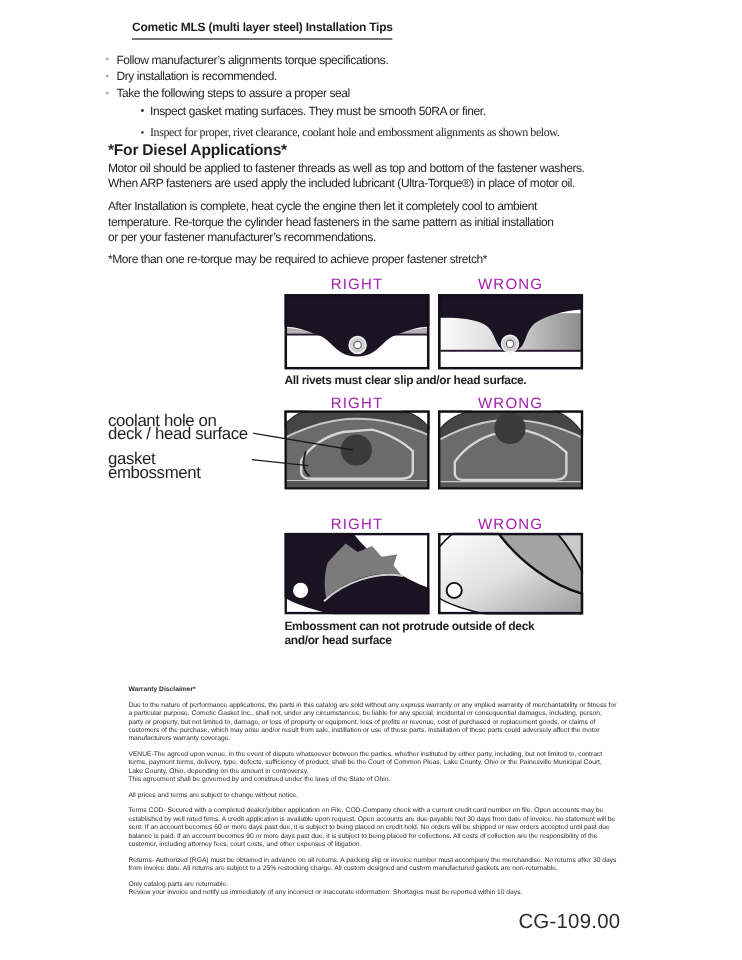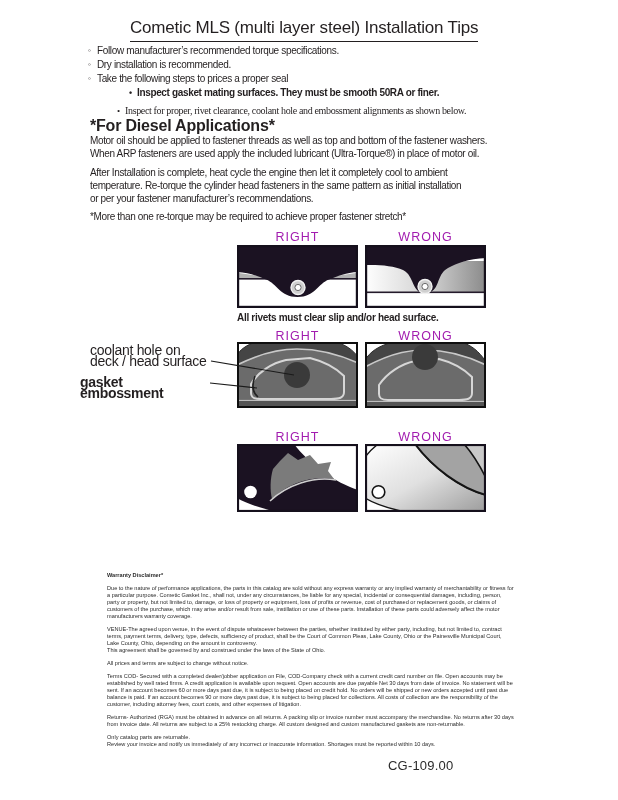--- a/index.html
+++ b/index.html
@@ -1,58 +1,58 @@
 <!DOCTYPE html>
 <html><head>
 <meta charset="utf-8">
 <style>
   html,body{margin:0;padding:0;background:#ffffff;}
   .page{position:relative;width:618px;height:800px;background:#ffffff;overflow:hidden;
         font-family:"Liberation Sans","DejaVu Sans",sans-serif;color:#231f20;}
   .abs{position:absolute;}
 
-  .title{font-size:17px;font-weight:normal;letter-spacing:-0.2px;
-         border-bottom:1.6px solid #231f20;padding-bottom:3px;white-space:nowrap;margin-left:20px;}
+  .title{font-size:10px;font-weight:bold;letter-spacing:-0.2px;
+         border-bottom:1.6px solid #231f20;padding-bottom:3px;white-space:nowrap;}
 
   .tip{font-size:10px;letter-spacing:-0.35px;white-space:nowrap;}
   .mk-o{display:inline-block;width:9px;font-size:8px;vertical-align:1px;}
   .mk-f{display:inline-block;width:8px;font-size:9px;vertical-align:0.5px;}
 
-  .h2{font-size:16px;font-weight:bold;letter-spacing:-0.2px;white-space:nowrap;}
+  .h2{font-size:13px;font-weight:bold;letter-spacing:-0.2px;white-space:nowrap;}
   .para{font-size:10px;letter-spacing:-0.35px;line-height:13.2px;white-space:pre-line;}
 
   .dlabel{width:121px;text-align:center;font-size:12.5px;letter-spacing:1px;color:#a21caf;white-space:nowrap;}
   .dcaption{font-size:10px;font-weight:bold;letter-spacing:-0.3px;line-height:12px;white-space:pre-line;}
   .callout{width:120px;text-align:left;font-size:14px;letter-spacing:-0.3px;line-height:10.8px;white-space:pre-line;}
 
   .disc{width:408px;font-size:5.6px;line-height:7px;color:#2b2b2b;}
   .disc .dp{white-space:pre-line;margin:0 0 6px 0;}
   .disc .dt{font-weight:bold;margin:0 0 6px 0;}
 
-  .footer-code{font-size:13px;letter-spacing:0.2px;color:#2b2b2b;white-space:nowrap;}
+  .footer-code{font-size:17px;letter-spacing:0.2px;color:#2b2b2b;white-space:nowrap;margin-left:44px;}
 
   svg{display:block;}
 </style>
 </head>
 <body>
 
 <div class="page">
 
   <div class="abs title" style="left:110px;top:18px;">Cometic MLS (multi layer steel) Installation Tips</div>
 
   <div class="abs tip" style="left:88px;top:45px;">
-    <span class="mk-o">◦</span><span>Follow manufacturer’s recommended torque specifications.</span>
+    <span class="mk-o">◦</span><span>Follow manufacturer’s alignments torque specifications.</span>
   </div>
   <div class="abs tip" style="left:88px;top:59px;">
     <span class="mk-o">◦</span><span>Dry installation is recommended.</span>
   </div>
   <div class="abs tip" style="left:88px;top:73px;">
-    <span class="mk-o">◦</span><span>Take the following steps to prices a proper seal</span>
+    <span class="mk-o">◦</span><span>Take the following steps to assure a proper seal</span>
   </div>
-  <div class="abs tip" style="left:129px;top:87px;font-weight:bold;">
+  <div class="abs tip" style="left:117px;top:87px;">
     <span class="mk-f">•</span><span>Inspect gasket mating surfaces.  They must be smooth 50RA or finer.</span>
   </div>
   <div class="abs tip" style="left:117px;top:105px;font-family:Liberation Serif, serif;">
     <span class="mk-f">•</span><span>Inspect for proper, rivet clearance, coolant hole and embossment alignments as shown below.</span>
   </div>
 
   <div class="abs h2" style="left:90px;top:117px;">*For Diesel Applications*</div>
   <div class="abs para" style="left:90px;top:166px;">After Installation is complete, heat cycle the engine then let it completely cool to ambient
 temperature. Re-torque the cylinder head fasteners in the same pattern as initial installation
 or per your fastener manufacturer’s recommendations.</div>
@@ -91,21 +91,21 @@
     <rect x="1" y="1" width="119" height="61" fill="none" stroke="#15101c" stroke-width="2.4"></rect>
   </svg>
 
   <div class="abs dcaption" style="left:237px;top:312px;">All rivets must clear slip and/or head surface.</div>
 
   <div class="abs dlabel" style="left:237px;top:329px;">RIGHT</div>
   <div class="abs dlabel" style="left:365px;top:329px;">WRONG</div>
 
   <div class="abs callout" style="left:90px;top:345px;">coolant hole on
 deck / head surface</div>
-  <div class="abs callout" style="left:80px;top:377px;font-weight:bold;">gasket embossment</div>
+  <div class="abs callout" style="left:90px;top:377px;">gasket embossment</div>
 
   <svg class="abs" style="left:237px;top:342px;" width="121" height="66" viewBox="0 0 121 66">
     <rect width="121" height="66" fill="#6b6b6b"></rect>
     <path d="M0,0 H121 V21 C92,8 70,7 60,7 C50,7 30,8 0,23 Z" fill="#454545"></path>
     <path d="M0,23 C30,8 50,7 60,7 C70,7 92,8 121,21" fill="none" stroke="#c9c9c9" stroke-width="1.6"></path>
     <path d="M0,0 L19,0 C9,3 3,8 0,13 Z" fill="#ffffff" stroke="#2c2c2c" stroke-width="1"></path>
     <path d="M121,0 L121,15 C116,8 109,3 99,0 Z" fill="#ffffff" stroke="#2c2c2c" stroke-width="1"></path>
     <path d="M14,51 L14,42 C21,30 35,21 49,18 L73,16 C89,20 101,28 107,34 L107,50 C107,56 102,57 94,57 L23,57 C16,57 14,55 14,51 Z" fill="none" stroke="#d6d6d6" stroke-width="2"></path>
     <path d="M18,34 C15,42 15,50 21,55" fill="none" stroke="#222222" stroke-width="1.6"></path>
     <circle cx="60" cy="33" r="13" fill="#3a3a3a"></circle>
@@ -156,20 +156,22 @@
     <rect width="121" height="68" fill="#ffffff"></rect>
     <path d="M13,0 L50,0 C68,24 95,44 121,51 L121,68 L41,68 C26,65 10,60 0,54 L0,13 C4,8 8,4 13,0 Z" fill="url(#gw3)" stroke="#141414" stroke-width="1.4"></path>
     <path d="M50,0 L121,0 L121,51 C95,44 68,24 50,0 Z" fill="#a3a3a3"></path>
     <path d="M50,0 C68,24 95,44 121,51" fill="none" stroke="#141414" stroke-width="2"></path>
     <path d="M99,0 L121,0 L121,34 C114,20 107,9 99,0 Z" fill="#c9c9c9"></path>
     <path d="M99,0 C107,9 114,20 121,34" fill="none" stroke="#141414" stroke-width="1.6"></path>
     <circle cx="13.5" cy="48" r="6.3" fill="#ffffff" stroke="#141414" stroke-width="1.6"></circle>
     <rect x="1" y="1" width="119" height="66" fill="none" stroke="#15101c" stroke-width="2.2"></rect>
   </svg>
 
+  <div class="abs dcaption" style="left:237px;top:517px;">Embossment can not protrude outside of deck
+and/or head surface</div>
 
   <div class="abs disc" style="left:107px;top:572px;">
     <div class="dt">Warranty Disclaimer*</div>
     <div class="dp">Due to the nature of performance applications, the parts in this catalog are sold without any express warranty or any implied warranty of merchantability or fitness for a particular purpose.  Cometic Gasket Inc., shall not, under any circumstances, be liable for any special, incidental or consequential damages, including, person, party or property, but not limited to, damage, or loss of property or equipment, loss of profits or revenue, cost of purchased or replacement goods, or claims of customers of the purchase, which may arise and/or result from sale, instillation or use of these parts.  Installation of these parts could adversely affect the motor manufacturers warranty coverage.</div>
     <div class="dp">VENUE-The agreed upon venue, in the event of dispute whatsoever between the parties, whether instituted by either party, including, but not limited to, contract terms, payment terms, delivery, type, defects, sufficiency of product, shall be the Court of Common Pleas, Lake County, Ohio or the Painesville Municipal Court, Lake County, Ohio, depending on the amount in controversy.
 This agreement shall be governed by and construed under the laws of the State of Ohio.</div>
     <div class="dp">All prices and terms are subject to change without notice.</div>
     <div class="dp">Terms COD- Secured with a completed dealer/jobber application on File, COD-Company check with a current credit card number on file.  Open accounts may be established by well rated firms.  A credit application is available upon request.  Open accounts are due payable Net 30 days from date of invoice.  No statement will be sent.  If an account becomes 60 or more days past due, it is subject to being placed on credit hold.  No orders will be shipped or new orders accepted until past due balance is paid.  If an account becomes 90 or more days past due, it is subject to being placed for collections.  All costs of collection are the responsibility of the customer, including attorney fees, court costs, and other expenses of litigation.</div>
     <div class="dp">Returns- Authorized (RGA) must be obtained in advance on all returns.  A packing slip or invoice number must accompany the merchandise.  No returns after 30 days from invoice date.  All returns are subject to a 25% restocking charge.  All custom designed and custom manufactured gaskets are non-returnable.</div>
     <div class="dp">Only catalog parts are returnable.

